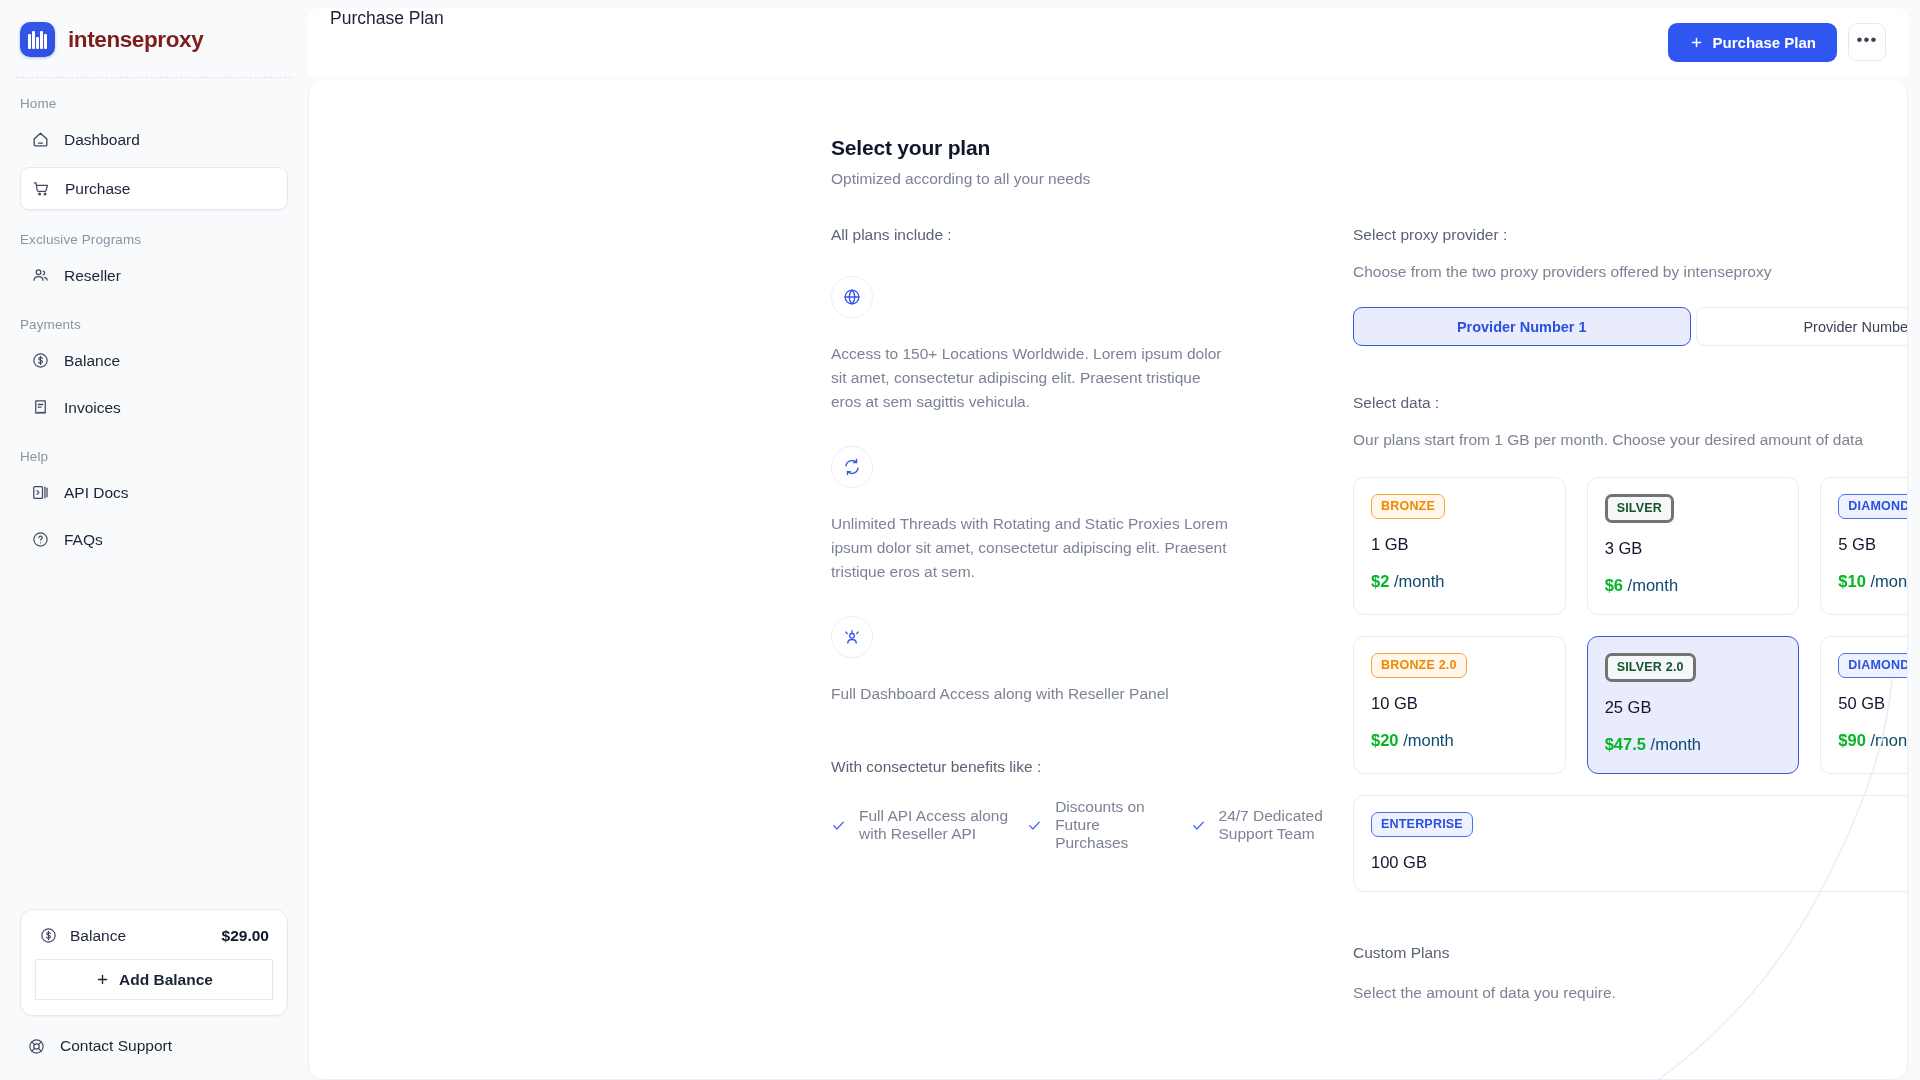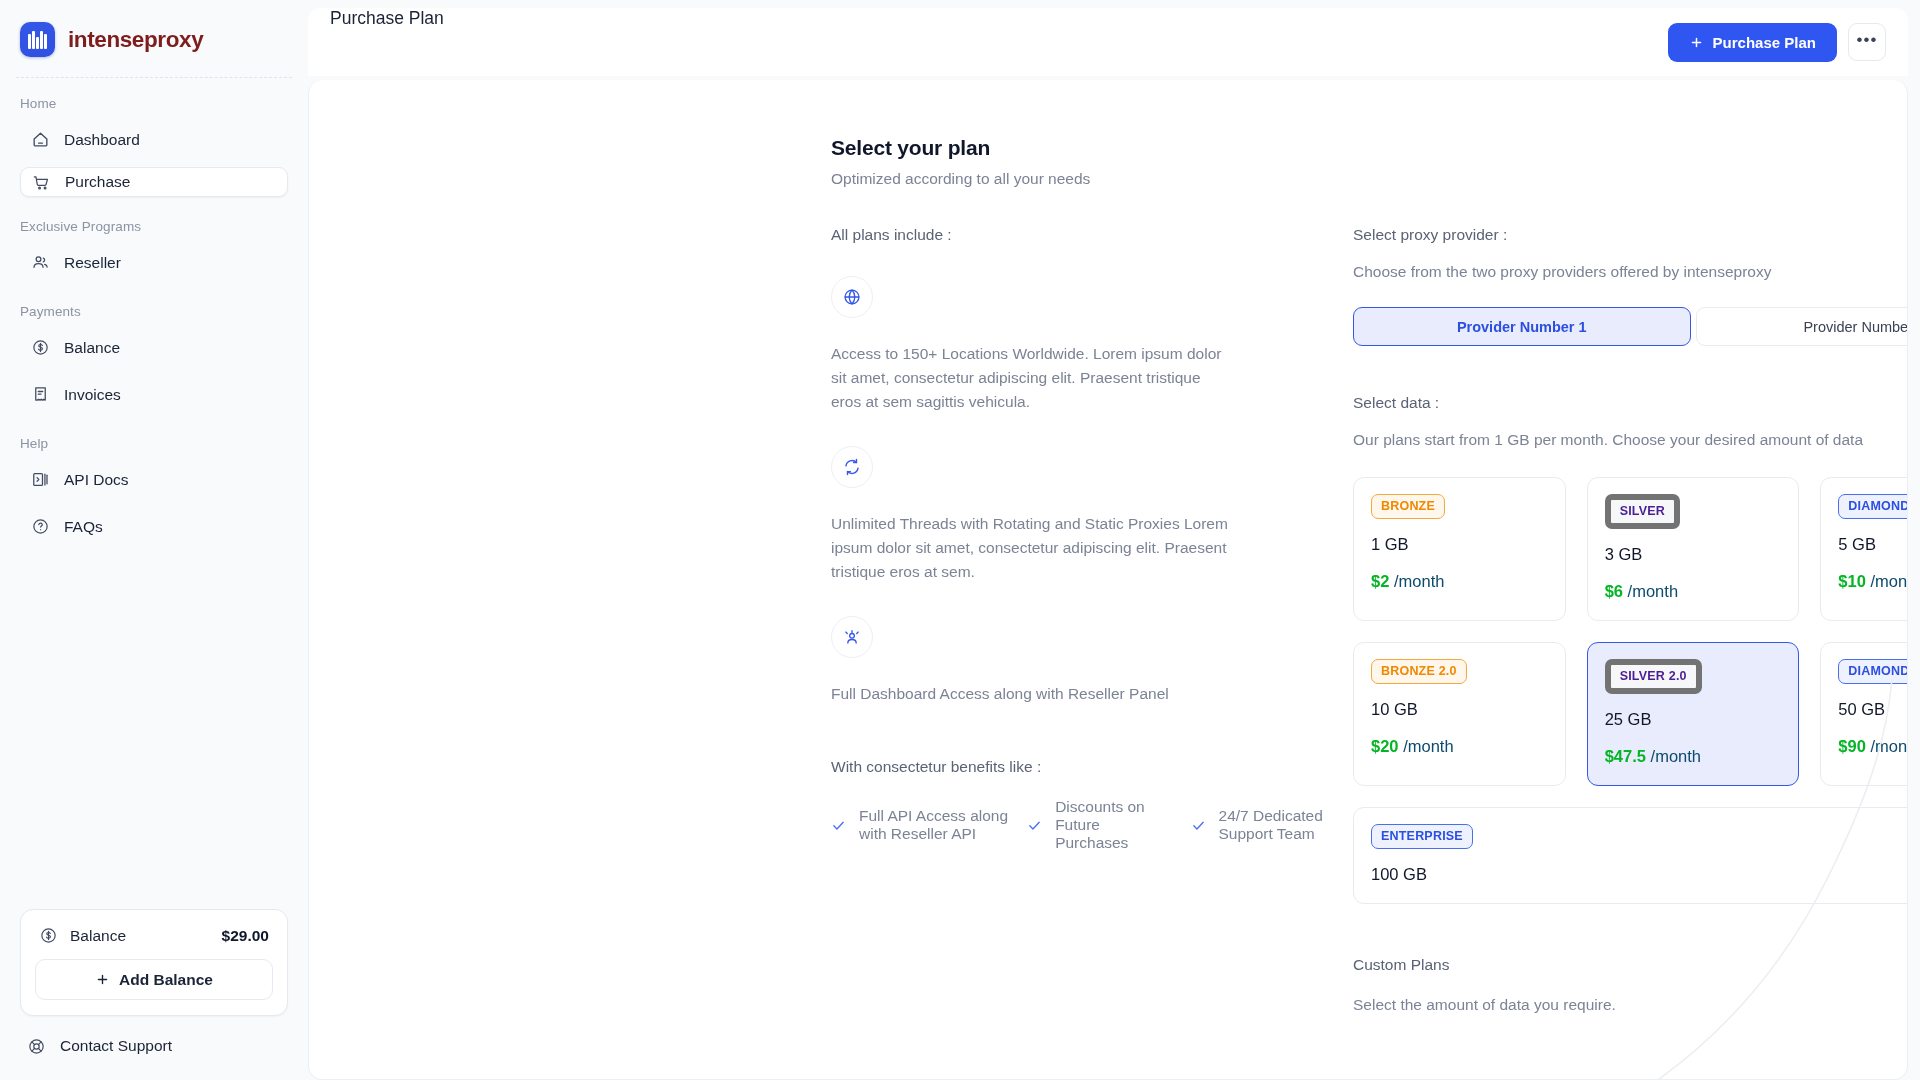--- a/index.html
+++ b/index.html
@@ -42,38 +42,38 @@
     display: flex; align-items: center; gap: 14px;
     height: 39px; padding: 0 10px 0 10px;
     border-radius: 9px; cursor: pointer;
     color: #1b2337; font-size: 15.5px;
     margin-bottom: 8px;
   }
   .nav-item.active {
     background: #ffffff;
     border: 1px solid #e6e9f0;
     box-shadow: 0 1px 2px rgba(16,24,40,.05);
-    height: 30px;
+    height: 43px;
   }
   .nav-item .ico { width: 20px; height: 20px; display:flex; align-items:center; justify-content:center; flex: 0 0 20px; color: #424b61; }
   .nav-item .ico svg { display:block; }
 
   
   .side-bottom { padding: 0 20px 18px 20px; }
   .balance-card {
     background: #fff; border: 1px solid #e6e9f0; border-radius: 13px;
     padding: 14px 14px 15px 14px;
     box-shadow: 0 1px 2px rgba(16,24,40,.04);
   }
   .balance-row { display: flex; align-items: center; gap: 12px; padding: 2px 4px 0 4px; }
   .balance-row .lbl { font-size: 15.5px; color: #1b2337; }
   .balance-row .amt { margin-left: auto; font-size: 15.5px; font-weight: 700; color: #10172a; }
   .add-balance {
     margin-top: 14px; width: 100%; height: 41px;
-    border: 1px solid #e6e9f0; background: #fff; border-radius: 10px;
+    border: 1px solid #e6e9f0; background: #fff; border-radius: 0;
     display:flex; align-items:center; justify-content:center; gap: 9px;
     font-size: 15.5px; color: #1b2337; cursor: pointer;
     font-family: inherit; font-weight: 600;
   }
   .contact-support {
     display:flex; align-items:center; gap: 14px;
     padding: 20px 10px 6px 6px; font-size: 15.5px; color: #1b2337; cursor: pointer;
   }
 
   
@@ -153,21 +153,21 @@
     border: 1px solid #e9ebf1; border-radius: 11px;
     padding: 16px 17px 19px 17px; background: #fff; cursor: pointer;
     min-height: 95px;
   }
   .plan-card.selected { background: #e9ecfc; border: 1.6px solid #3558e8; }
   .chip {
     display: inline-block; border-radius: 7px;
     padding: 4px 9px 5px 9px; font-size: 12.5px; font-weight: 700; letter-spacing: .2px;
   }
   .chip.bronze { color: #f08800; border: 1px solid #f4a93a; background: #fff7ec; }
-  .chip.silver { color: #4c1d95; border: 6px solid #737373; background: #f6f7f9; }
+  .chip.silver { color: #14532d; border: 3px solid #737373; background: #f6f7f9; }
   .chip.diamond { color: #2c4fe0; border: 1px solid #4a6ef0; background: #eef1fe; }
   .plan-gb { margin-top: 16px; font-size: 16.5px; color: #10172a; }
   .plan-price { margin-top: 18px; font-size: 16.5px; }
   .plan-price .amt { color: #05b525; font-weight: 700; }
   .plan-price .per { color: #0c4a6e; }
 
   .plan-wide {
     margin-top: 21px; border: 1px solid #e9ebf1; border-radius: 11px;
     padding: 16px 19px 19px 17px; background: #fff; cursor: pointer;
     display: flex; align-items: flex-start;

